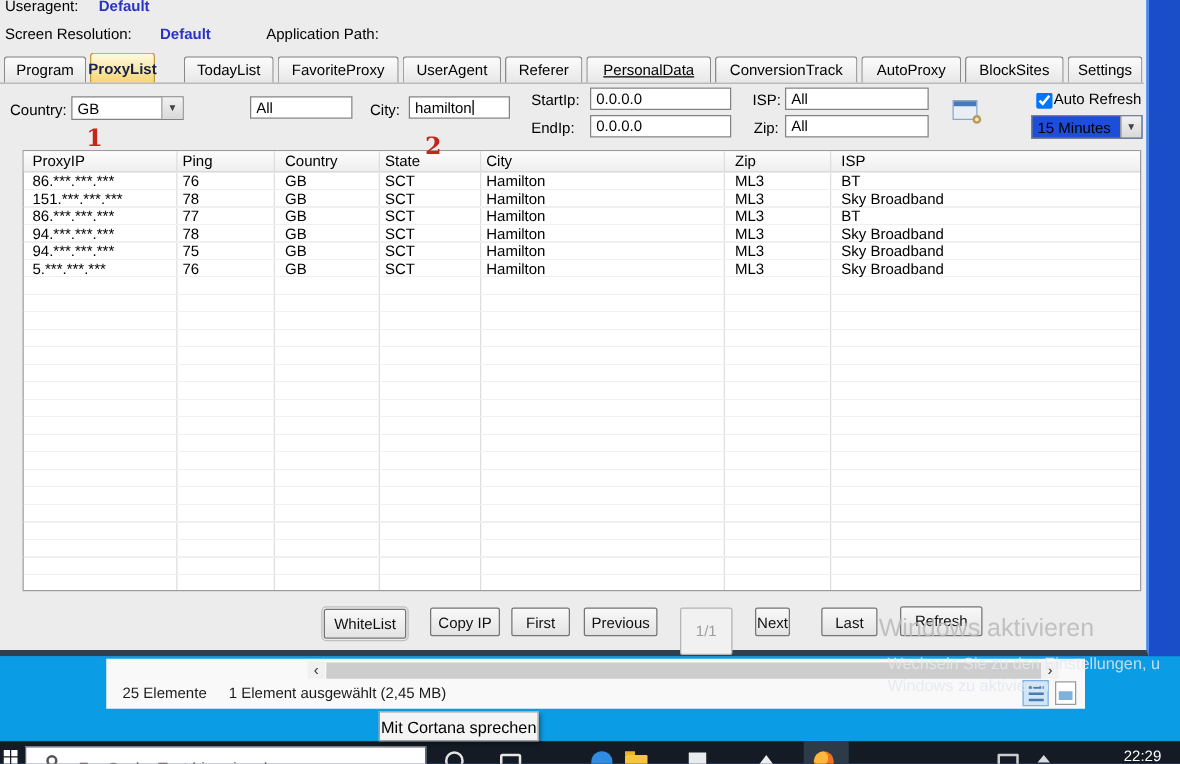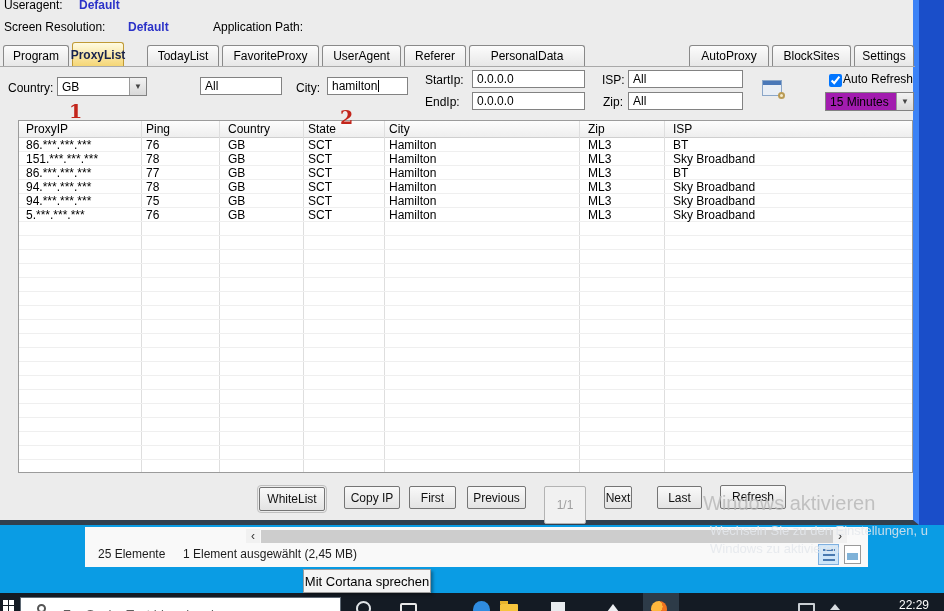--- a/index.html
+++ b/index.html
@@ -9,21 +9,21 @@
     background:#1a4ec9;
     font-family:"Liberation Sans", sans-serif;
     font-size:12px; color:#000;
   }
   .abs { position:absolute; }
 
   
   #app {
     position:absolute; left:0; top:0; width:919px; height:525px;
     background:#ececec;
-    border-right:6px solid #3b82f6; border-bottom:5px solid #31404f;
+    border-right:2px solid #3b82f6; border-bottom:5px solid #31404f;
   }
   .lbl { position:absolute; white-space:nowrap; }
   .linkval { color:#2b32c8; font-weight:bold; }
 
   .btn {
     position:absolute; display:flex; align-items:center; justify-content:center;
     background:linear-gradient(#f9f9f9,#e3e3e3);
     border:1px solid #757575; border-radius:2px;
     font-size:12px; color:#111; cursor:default; white-space:nowrap;
   }
@@ -164,21 +164,22 @@
   <span class="lbl linkval" style="left:128px; top:20px;">Default</span>
   <span class="lbl" style="left:213px; top:20px;">Application Path:</span>
 
   <div id="tabline"></div>
   <div class="tab" style="left:3px; width:66px;">Program</div>
   <div class="tab active" style="left:72px; width:52px;">ProxyList</div>
   <div class="tab" style="left:147px; width:72px;">TodayList</div>
   <div class="tab" style="left:222px; width:97px;">FavoriteProxy</div>
   <div class="tab" style="left:322px; width:79px;">UserAgent</div>
   <div class="tab" style="left:404px; width:62px;">Referer</div>
-  <div class="tab" style="left:469px; width:116px;">PersonalData</div>
+  <div class="tab" style="left:469px; width:100px;text-decoration:underline;">PersonalData</div>
+  <div class="tab" style="left:572px; width:114px;">ConversionTrack</div>
   <div class="tab" style="left:689px; width:80px;">AutoProxy</div>
   <div class="tab" style="left:772px; width:79px;">BlockSites</div>
   <div class="tab" style="left:854px; width:60px;">Settings</div>
 
   <span class="lbl" style="left:8px; top:81px;">Country:</span>
   <div class="combo" style="left:57px; top:77px; width:90px; height:19px;">
     <span class="val">GB</span>
     <span class="arrowbtn">▼</span>
   </div>
   <input class="tin" style="left: 200px; top: 77px; width: 82px; height: 18px;" value="All">
@@ -195,21 +196,21 @@
   <span class="lbl" style="left:603px; top:95px;">Zip:</span>
   <input class="tin" style="left: 628px; top: 92px; width: 115px; height: 18px;" value="All">
 
   <div id="previcon">
     <div class="bar"></div>
     <div class="lens"></div>
   </div>
 
   <input type="checkbox" checked="" class="abs" style="left: 825px; top: 71px; width: 13px; height: 13px;">
   <span class="lbl" style="left:843px; top:72px;">Auto Refresh</span>
-  <div class="combo" style="left:825px; top:92px; width:89px; height:19px; background:#a21caf;justify-content:space-between;">
+  <div class="combo" style="left:825px; top:92px; width:89px; height:19px; background:#1d4ed8;justify-content:space-between;">
     <span class="val">15 Minutes</span>
     <span class="arrowbtn">▼</span>
   </div>
 
   <span class="annot" style="left:69px; top:100px;">1</span>
   <span class="annot" style="left:340px; top:106px;">2</span>
 
   <div id="tablebox">
     <div id="thead">
       <span class="hc" style="left:7px;">ProxyIP</span>

